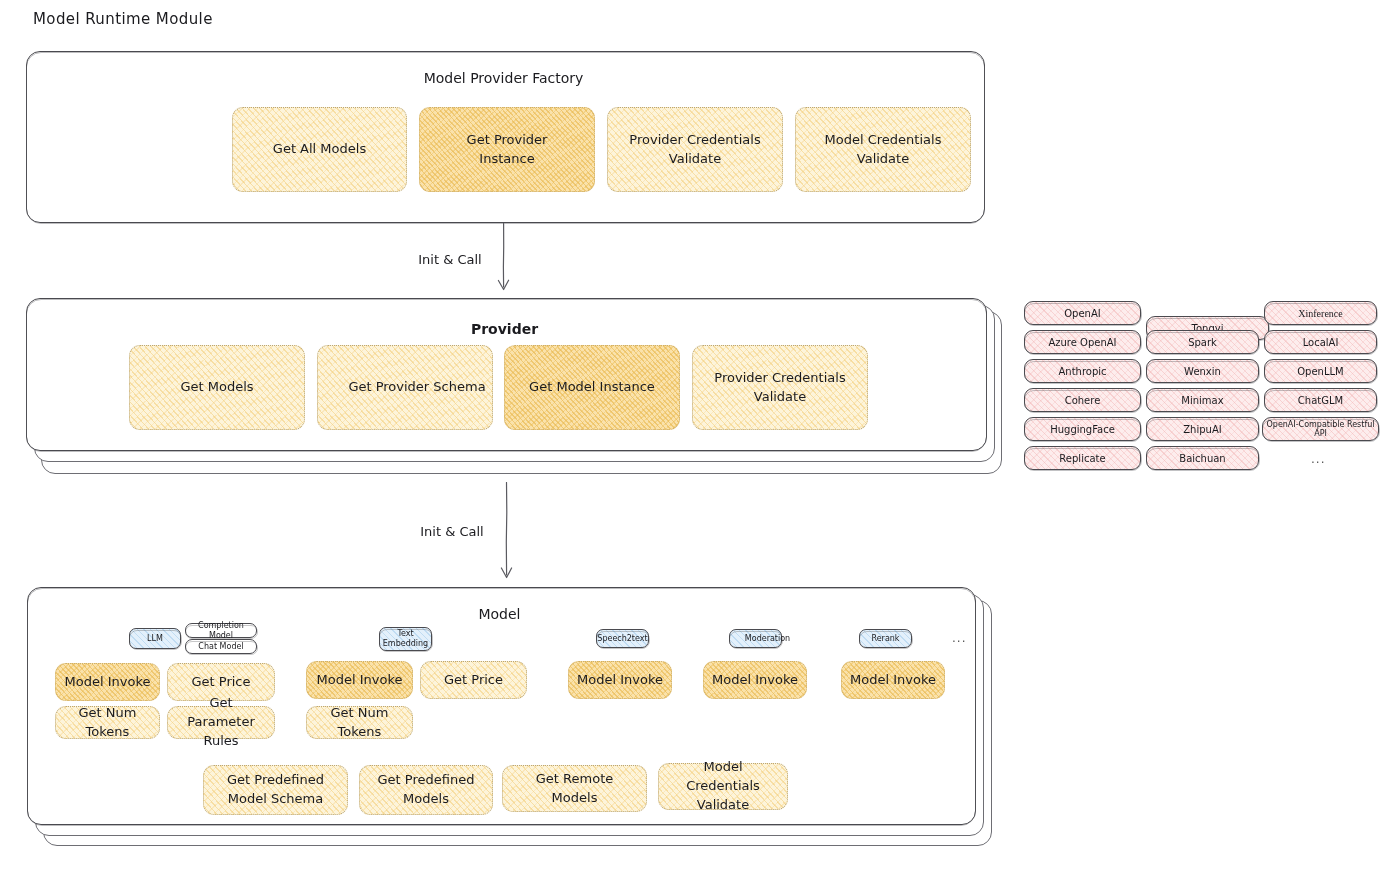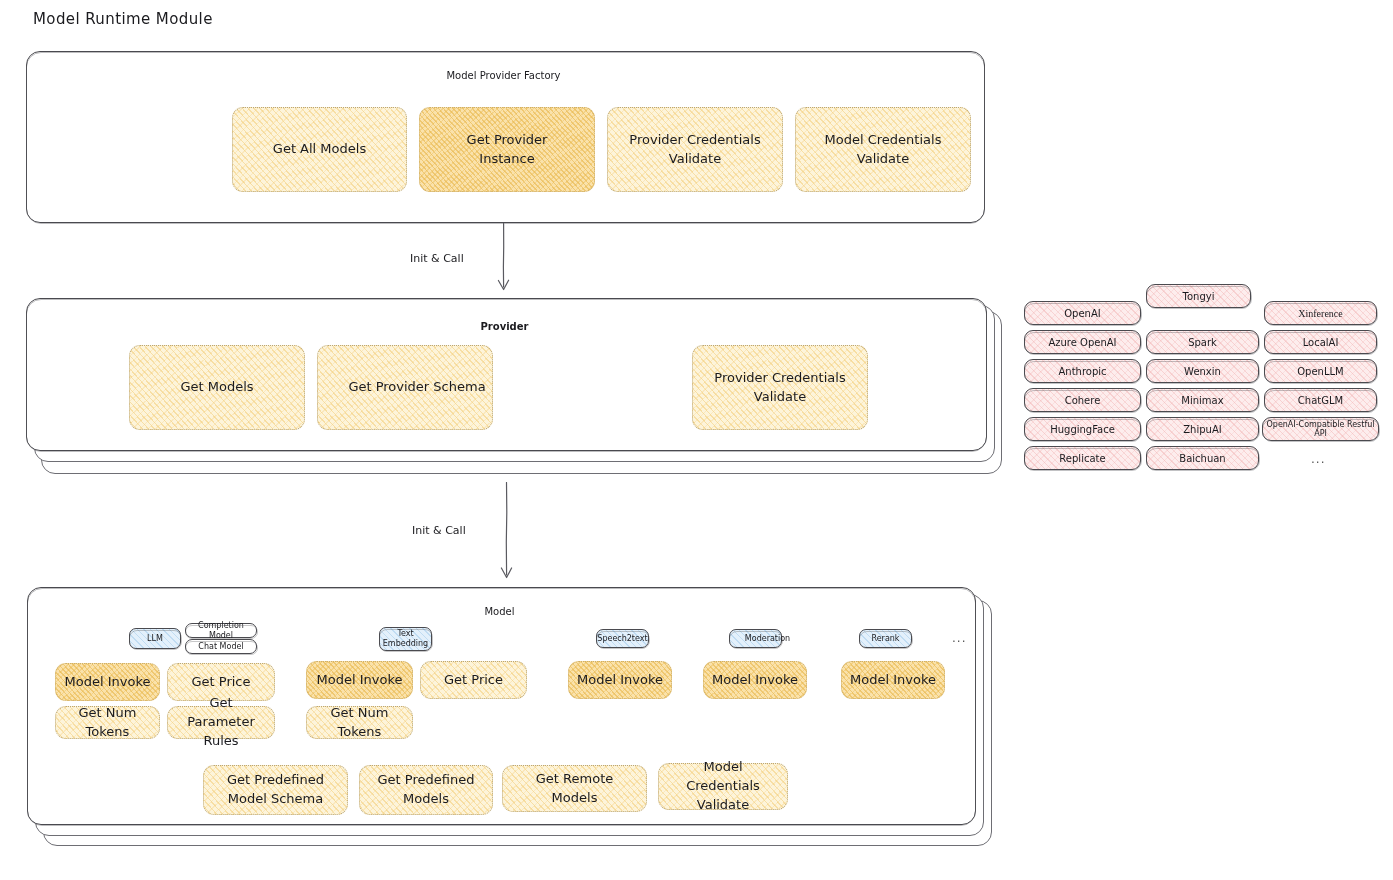--- a/index.html
+++ b/index.html
@@ -24,21 +24,21 @@
     border-radius:14px;
     box-sizing:border-box;
   }
   .panel.sketch::after{
     content:"";position:absolute;left:-1px;top:0px;right:-1px;bottom:-1.5px;
     border:1px solid rgba(90,90,95,.40);
     border-radius:15px;pointer-events:none;
   }
   .panel-title{
     position:absolute;left:0;right:4px;text-align:center;
-    font-size:10px;color:#1b1b1f;
+    font-size:14px;color:#1b1b1f;
   }
   
   .ghost{
     position:absolute;background:#fff;border:1.15px solid #6e6e74;
     border-radius:14px;box-sizing:border-box;
   }
 
   
   .ybox{
     position:absolute;box-sizing:border-box;
@@ -91,22 +91,22 @@
   }
   .badge::after{
     content:"";position:absolute;left:-1px;top:.5px;right:-1.5px;bottom:-1.5px;
     border:1px solid rgba(80,80,85,.32);border-radius:8px;pointer-events:none;
   }
 
   
   .arrow{position:absolute;}
   .arrow svg{display:block;}
   .arrow-label{
-    position:absolute;font-size:11px;color:#1b1b1f;white-space:nowrap;
-    text-align:left;
+    position:absolute;font-size:13px;color:#1b1b1f;white-space:nowrap;
+    text-align:center;
   }
   .ellipsis{
     position:absolute;font-size:12px;color:#555;letter-spacing:1px;
   }
 </style>
 </head>
 <body>
 
 <div class="stage">
 
@@ -130,30 +130,31 @@
   <div class="arrow-label" style="left:410px;top:252px;width:80px;">Init &amp; Call</div>
 
   <div class="ghost" style="left:41px;top:311px;width:961px;height:163px;"></div>
   <div class="ghost" style="left:34px;top:305px;width:961px;height:157px;"></div>
   <div class="panel sketch" style="left:26px;top:298px;width:961px;height:153px;">
     <div class="panel-title" style="top:22px;font-weight:bold;">Provider</div>
   </div>
 
   <div class="ybox" style="left:129px;top:345px;width:176px;height:85px;">Get Models</div>
   <div class="ybox" style="left:317px;top:345px;width:176px;height:85px;padding-left:24px;">Get Provider Schema</div>
+  <div class="ybox hl" style="left:504px;top:345px;width:176px;height:85px;">Get Model Instance</div>
   <div class="ybox" style="left:692px;top:345px;width:176px;height:85px;padding:0 18px;">Provider Credentials Validate</div>
 
   <div class="chip" style="left:1024px;top:301px;width:117px;height:24px;">OpenAI</div>
   <div class="chip" style="left:1024px;top:330px;width:117px;height:24px;">Azure OpenAI</div>
   <div class="chip" style="left:1024px;top:359px;width:117px;height:24px;">Anthropic</div>
   <div class="chip" style="left:1024px;top:388px;width:117px;height:24px;">Cohere</div>
   <div class="chip" style="left:1024px;top:417px;width:117px;height:24px;">HuggingFace</div>
   <div class="chip" style="left:1024px;top:446px;width:117px;height:24px;">Replicate</div>
 
-  <div class="chip" style="left:1146px;top:284px;width:105px;height:24px;">Tongyi</div>
+  <div class="chip" style="left:1146px;top:316px;width:123px;height:24px;">Tongyi</div>
   <div class="chip" style="left:1146px;top:330px;width:113px;height:24px;">Spark</div>
   <div class="chip" style="left:1146px;top:359px;width:113px;height:24px;">Wenxin</div>
   <div class="chip" style="left:1146px;top:388px;width:113px;height:24px;">Minimax</div>
   <div class="chip" style="left:1146px;top:417px;width:113px;height:24px;">ZhipuAI</div>
   <div class="chip" style="left:1146px;top:446px;width:113px;height:24px;">Baichuan</div>
 
   <div class="chip" style="left:1264px;top:301px;width:113px;height:24px;font-family:Liberation Serif, serif;">Xinference</div>
   <div class="chip" style="left:1264px;top:330px;width:113px;height:24px;">LocalAI</div>
   <div class="chip" style="left:1264px;top:359px;width:113px;height:24px;">OpenLLM</div>
   <div class="chip" style="left:1264px;top:388px;width:113px;height:24px;">ChatGLM</div>

